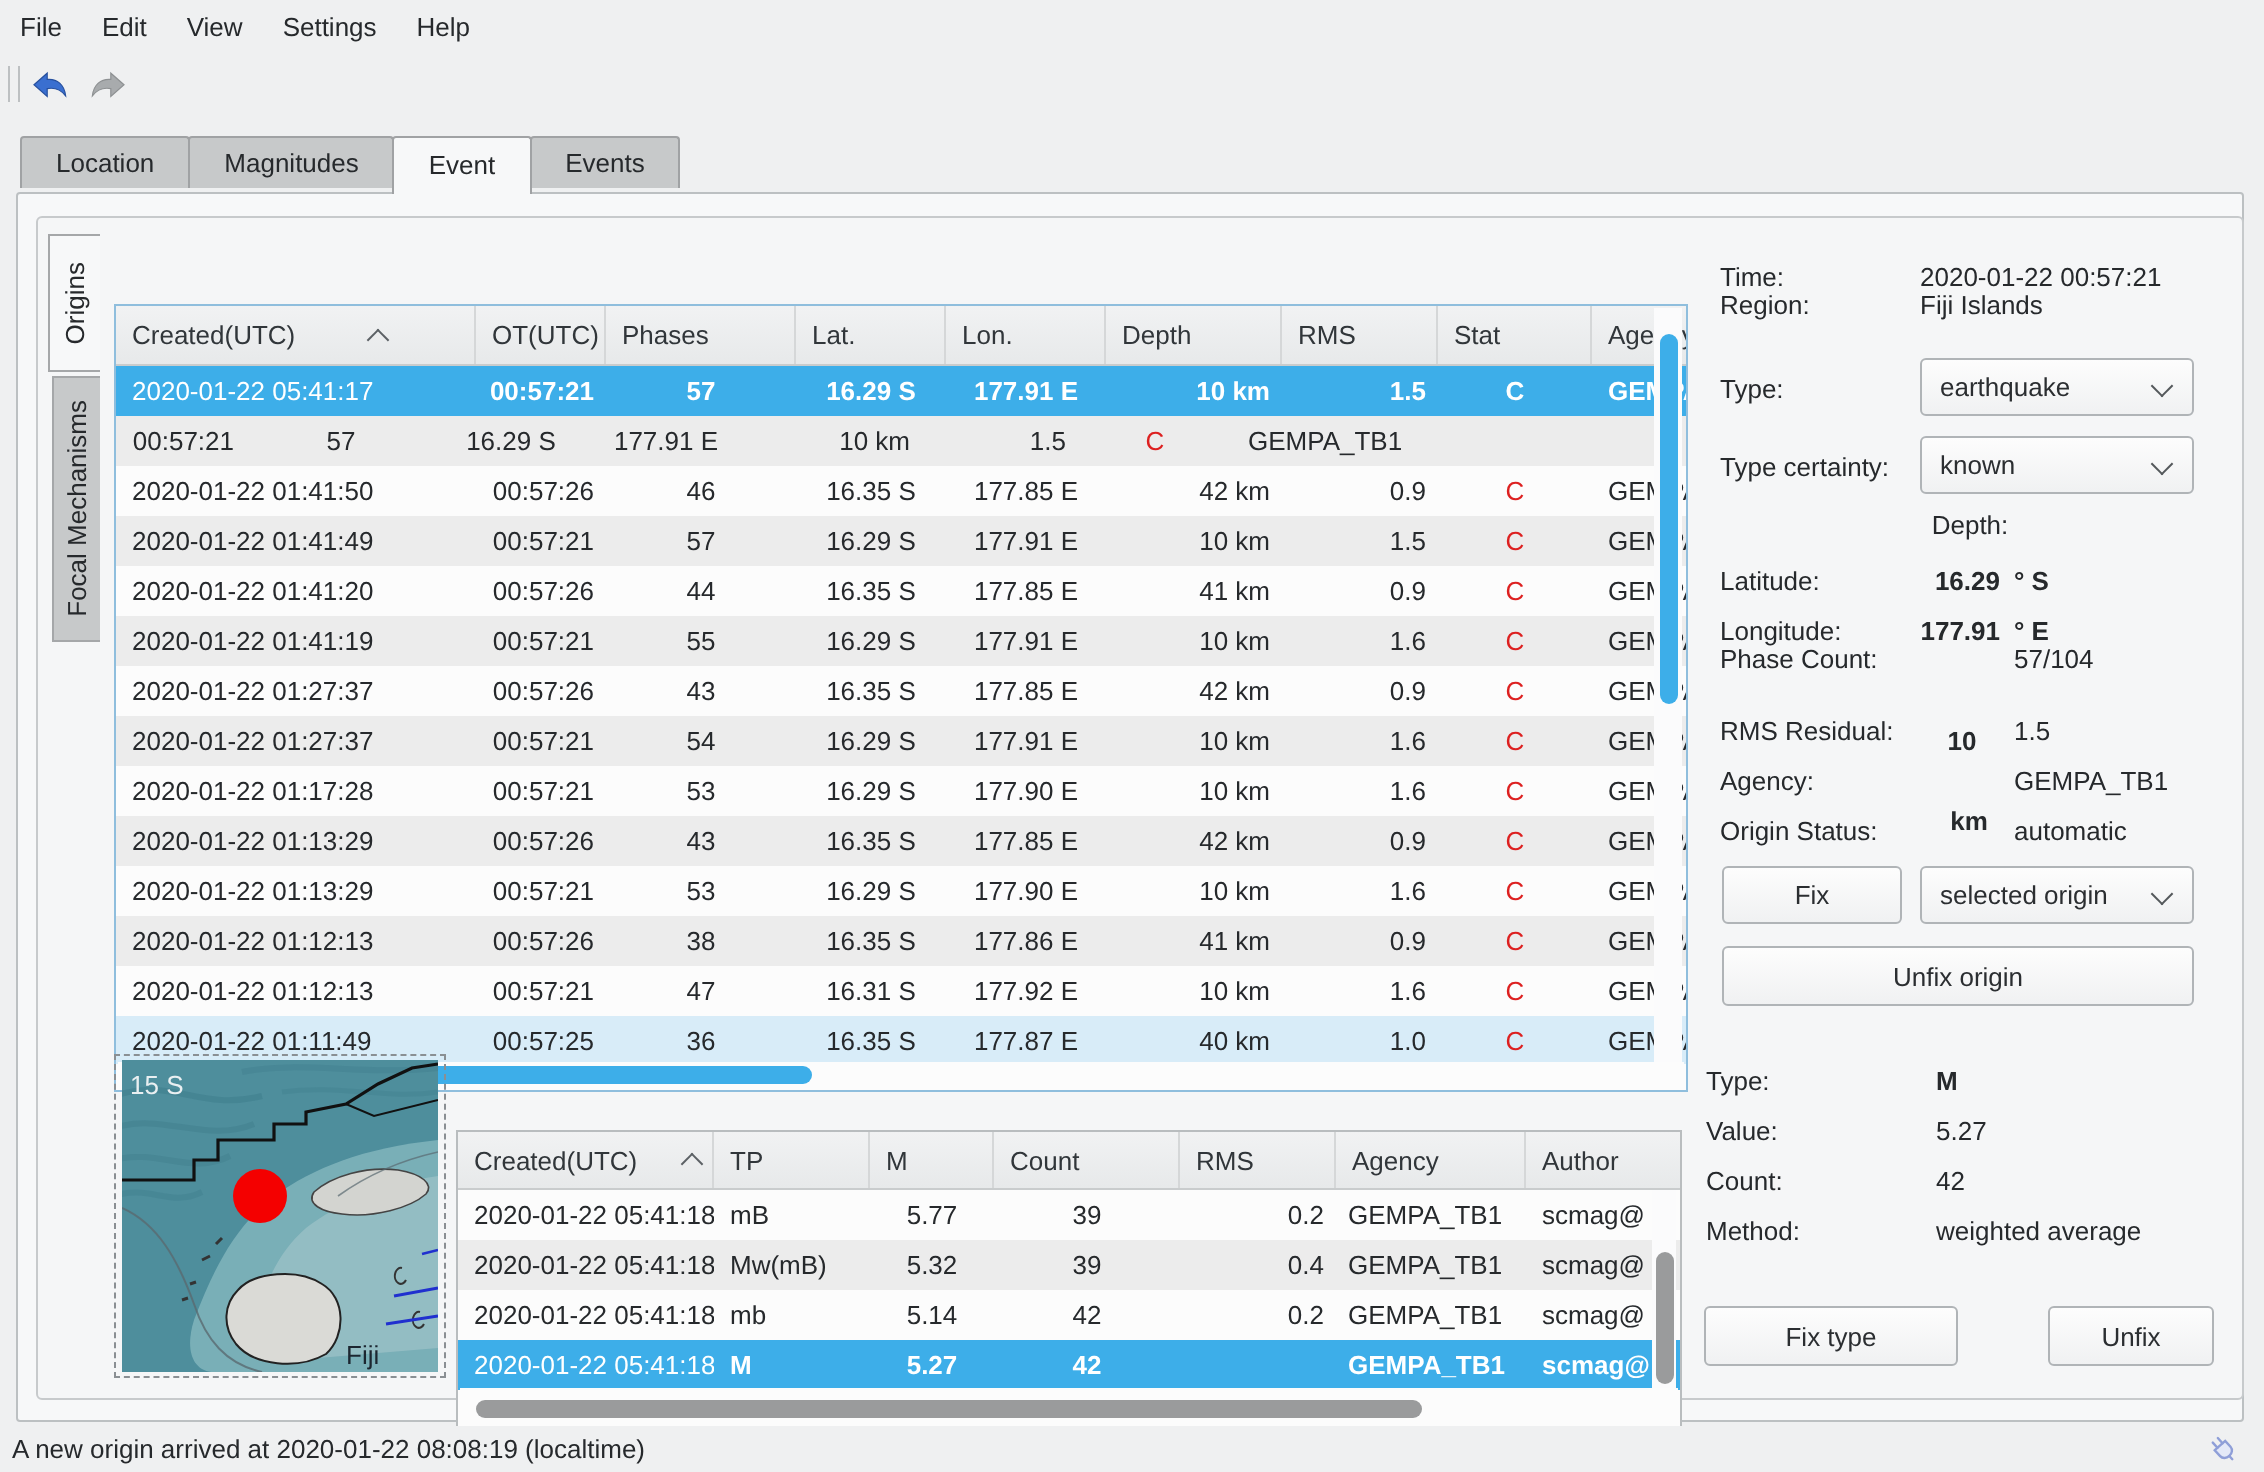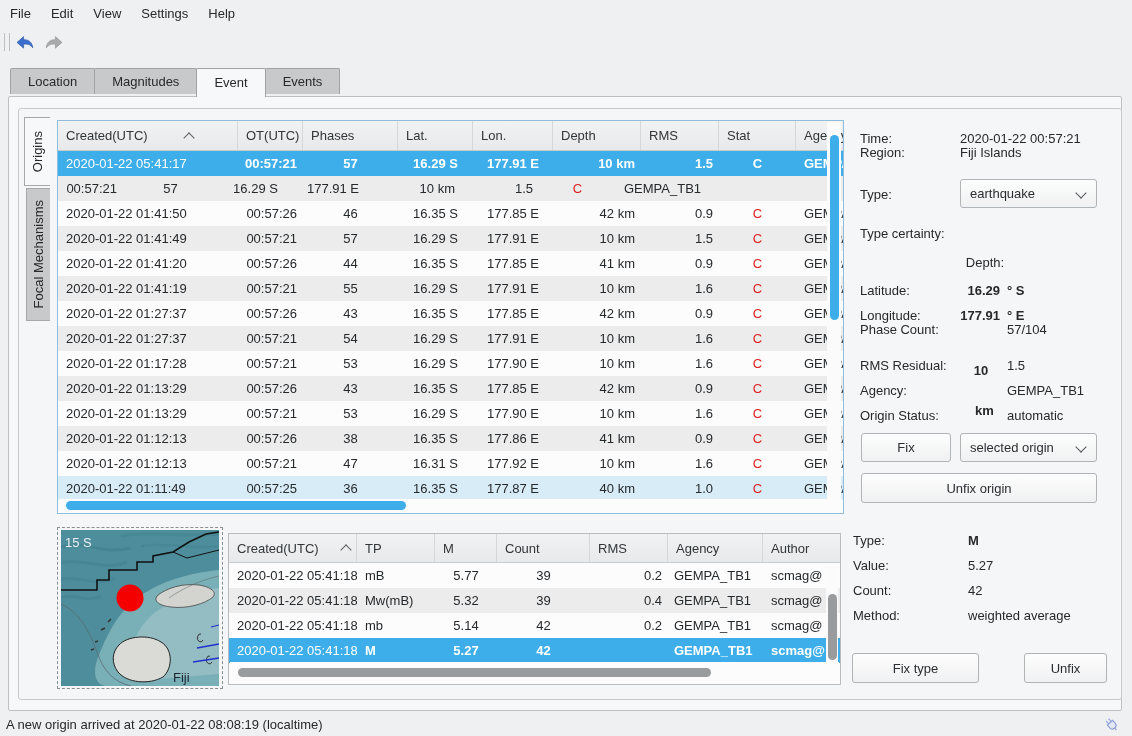--- a/index.html
+++ b/index.html
@@ -27,21 +27,21 @@
         border:1px solid #c7cacc;border-radius:3px;box-sizing:border-box;}
 
   
   .vtab{position:absolute;display:flex;align-items:center;justify-content:center;
         border:1px solid #a5a7a9;box-sizing:border-box;}
   .vtab span{writing-mode:vertical-rl;transform:rotate(180deg);white-space:nowrap;}
   .vtab.active{left:24px;top:117px;width:26px;height:69px;background:#f7f8f9;border-right:none;}
   .vtab.inactive{left:26px;top:188px;width:24px;height:133px;background:#c7c9ca;border-right:none;}
 
   
-  .tframe{position:absolute;box-sizing:border-box;background:#fcfcfc;}
+  .tframe{position:absolute;box-sizing:border-box;background:#fcfcfc;margin-top:32px;}
   .thead{position:absolute;left:0;top:0;right:0;height:30px;display:flex;
          background:linear-gradient(#f1f2f3,#e7e9ea);border-bottom:1px solid #c9cccd;box-sizing:border-box;}
   .th{position:relative;display:flex;align-items:center;padding-left:8px;box-sizing:border-box;
       border-right:1px solid #d5d7d8;color:#31363a;overflow:hidden;white-space:nowrap;}
   .tbody{position:absolute;left:0;right:0;overflow:hidden;}
   .tr{display:flex;height:25px;background:#fcfcfc;}
   .tr.alt{background:#ececec;}
   .tr.tint{background:#d8ecf8;}
   .tr.selected{background:#3daee9;}
   .tr.selected .td{color:#ffffff;font-weight:bold;}
@@ -348,20 +348,24 @@
   <div class="irow" style="top:142px;">
     <span class="ilabel">Region:</span>
     <span class="ival">Fiji Islands</span>
   </div>
   <span class="ilabel" style="position:absolute;left:852px;top:187px;">Type:</span>
   <div class="combo" style="left:960px;top:179px;width:137px;height:29px;">
     <span>earthquake</span>
     <span class="chev"></span>
   </div>
   <span class="ilabel" style="position:absolute;left:852px;top:226px;">Type certainty:</span>
+  <div class="combo" style="left:960px;top:218px;width:137px;height:29px;">
+    <span>known</span>
+    <span class="chev"></span>
+  </div>
   <div class="irow" style="top:255px;flex-direction:column;">
     <span class="ilabel">Depth:</span>
     <span class="inum">10</span>
     <span class="iunit">km</span>
   </div>
   <div class="irow" style="top:280px;">
     <span class="ilabel">Latitude:</span>
     <span class="inum">16.29</span>
     <span class="iunit">° S</span>
   </div>

